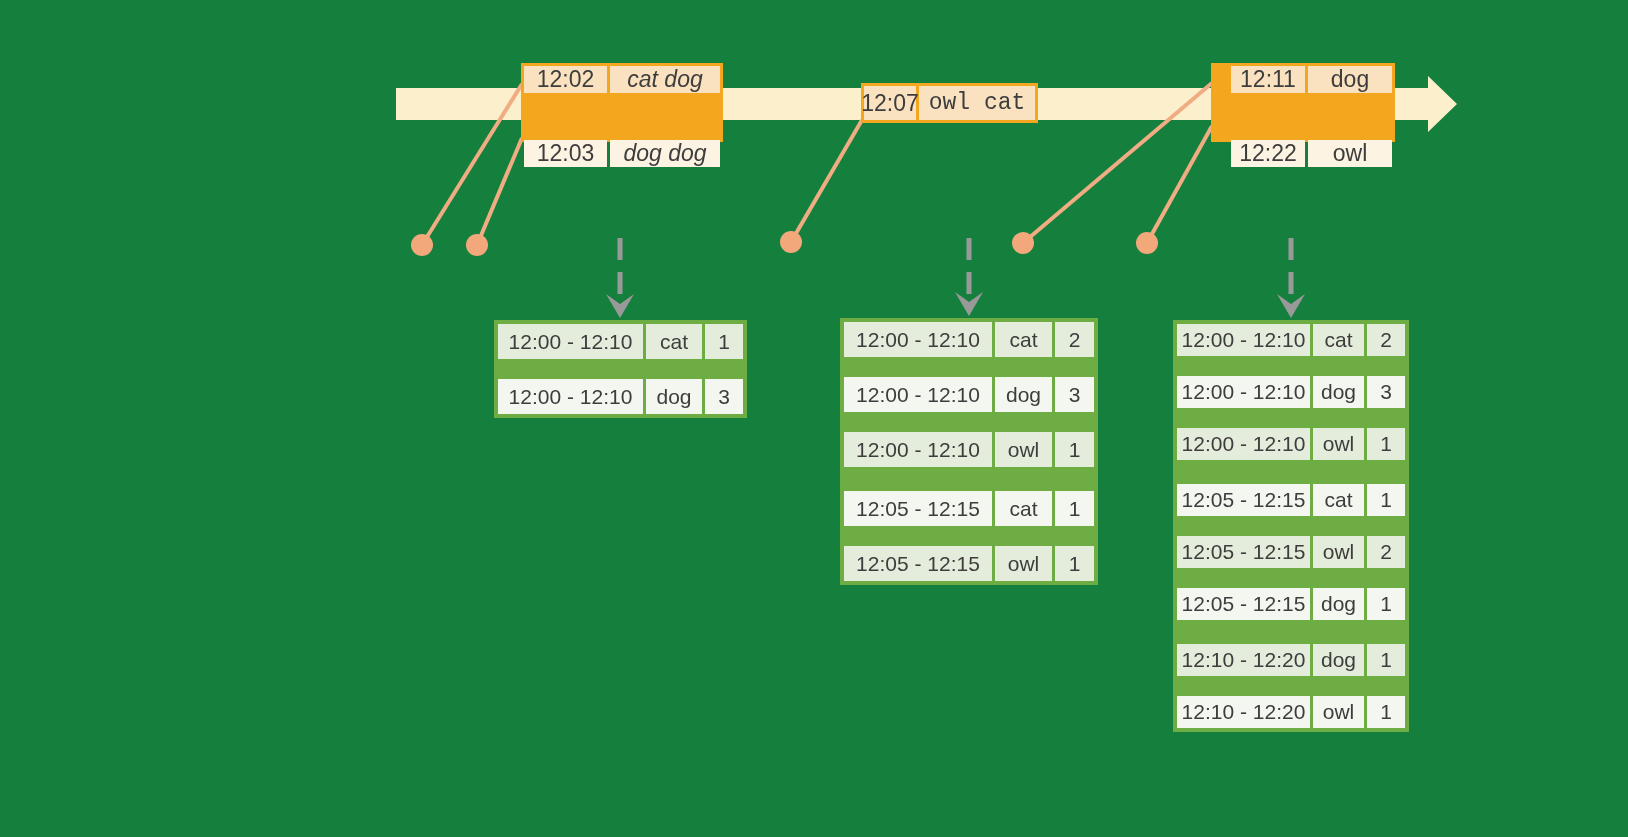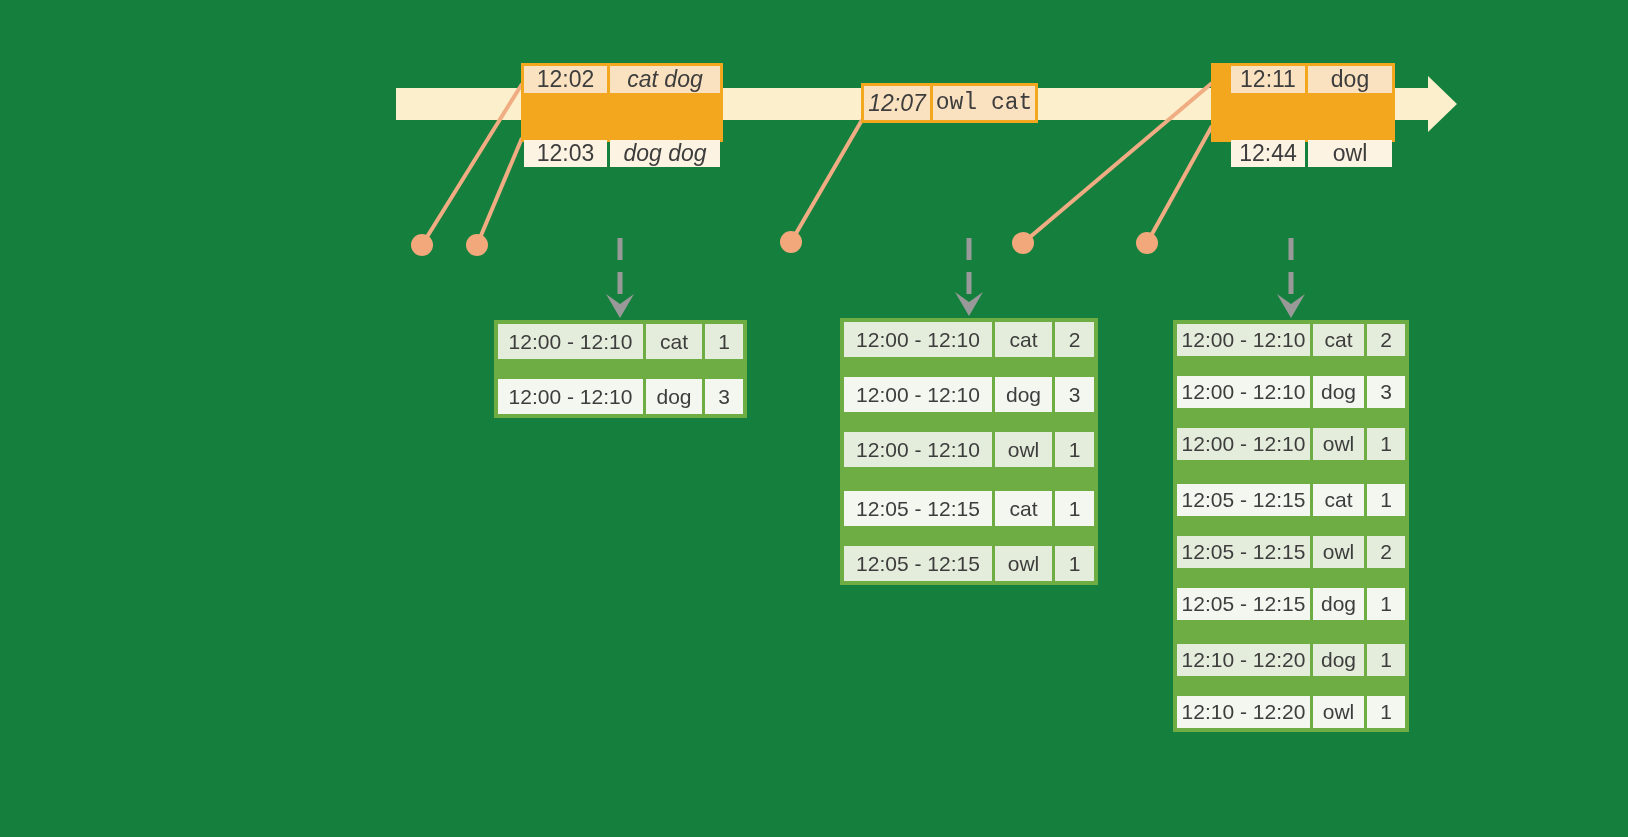--- a/index.html
+++ b/index.html
@@ -9,21 +9,21 @@
 
   
   .etable{position:absolute;background:#F2A71E;padding:3px;display:flex;flex-direction:column;gap:3px;box-sizing:border-box;}
   .etable .row{display:flex;gap:3px;flex:1;}
   .etable .cell{display:flex;align-items:center;justify-content:center;color:#3D3D3D;font-size:23px;}
   .etable .row.dark .cell{background:#FAE2C0;}
   .etable .row.light .cell{background:#FDF3E2;margin-top:44px;}
   #etable-1{left:521px;top:63px;width:202px;height:79px;}
   #etable-1 .c-time{width:83px;} #etable-1 .c-words{flex:1;font-style:italic;}
   #etable-2{left:861px;top:83px;width:177px;height:40px;}
-  #etable-2 .c-time{width:66px;font-style:italic;} #etable-2 .c-words{flex:1;font-family:Liberation Mono, monospace;}
+  #etable-2 .c-time{width:52px;} #etable-2 .c-words{flex:1;font-family:Liberation Mono, monospace;}
   #etable-3{left:1211px;top:63px;width:184px;height:79px;padding-left:20px;}
   #etable-3 .c-time{width:74px;} #etable-3 .c-words{flex:1;}
 
   
   .rtable{position:absolute;background:#6EAC44;padding:4px;display:flex;flex-direction:column;gap:20px;box-sizing:border-box;}
   .rtable .row{display:flex;gap:3px;}
   .rtable .row.group-sep{margin-top:4px;}
   .rtable .cell{display:flex;align-items:center;justify-content:center;color:#3D3D3D;font-size:21px;}
   .rtable .row.dark .cell{background:#E4EDDB;}
   .rtable .row.light .cell{background:#F3F7F0;}
@@ -90,21 +90,21 @@
       <div class="cell c-words">owl cat</div>
     </div>
   </div>
 
   <div class="etable" id="etable-3">
     <div class="row dark">
       <div class="cell c-time">12:11</div>
       <div class="cell c-words">dog</div>
     </div>
     <div class="row light">
-      <div class="cell c-time">12:44</div>
+      <div class="cell c-time">12:22</div>
       <div class="cell c-words">owl</div>
     </div>
   </div>
 
   <div class="rtable" id="rtable-1">
     <div class="row dark">
       <div class="cell c-window">12:00 - 12:10</div>
       <div class="cell c-word">cat</div>
       <div class="cell c-count">1</div>
     </div>

